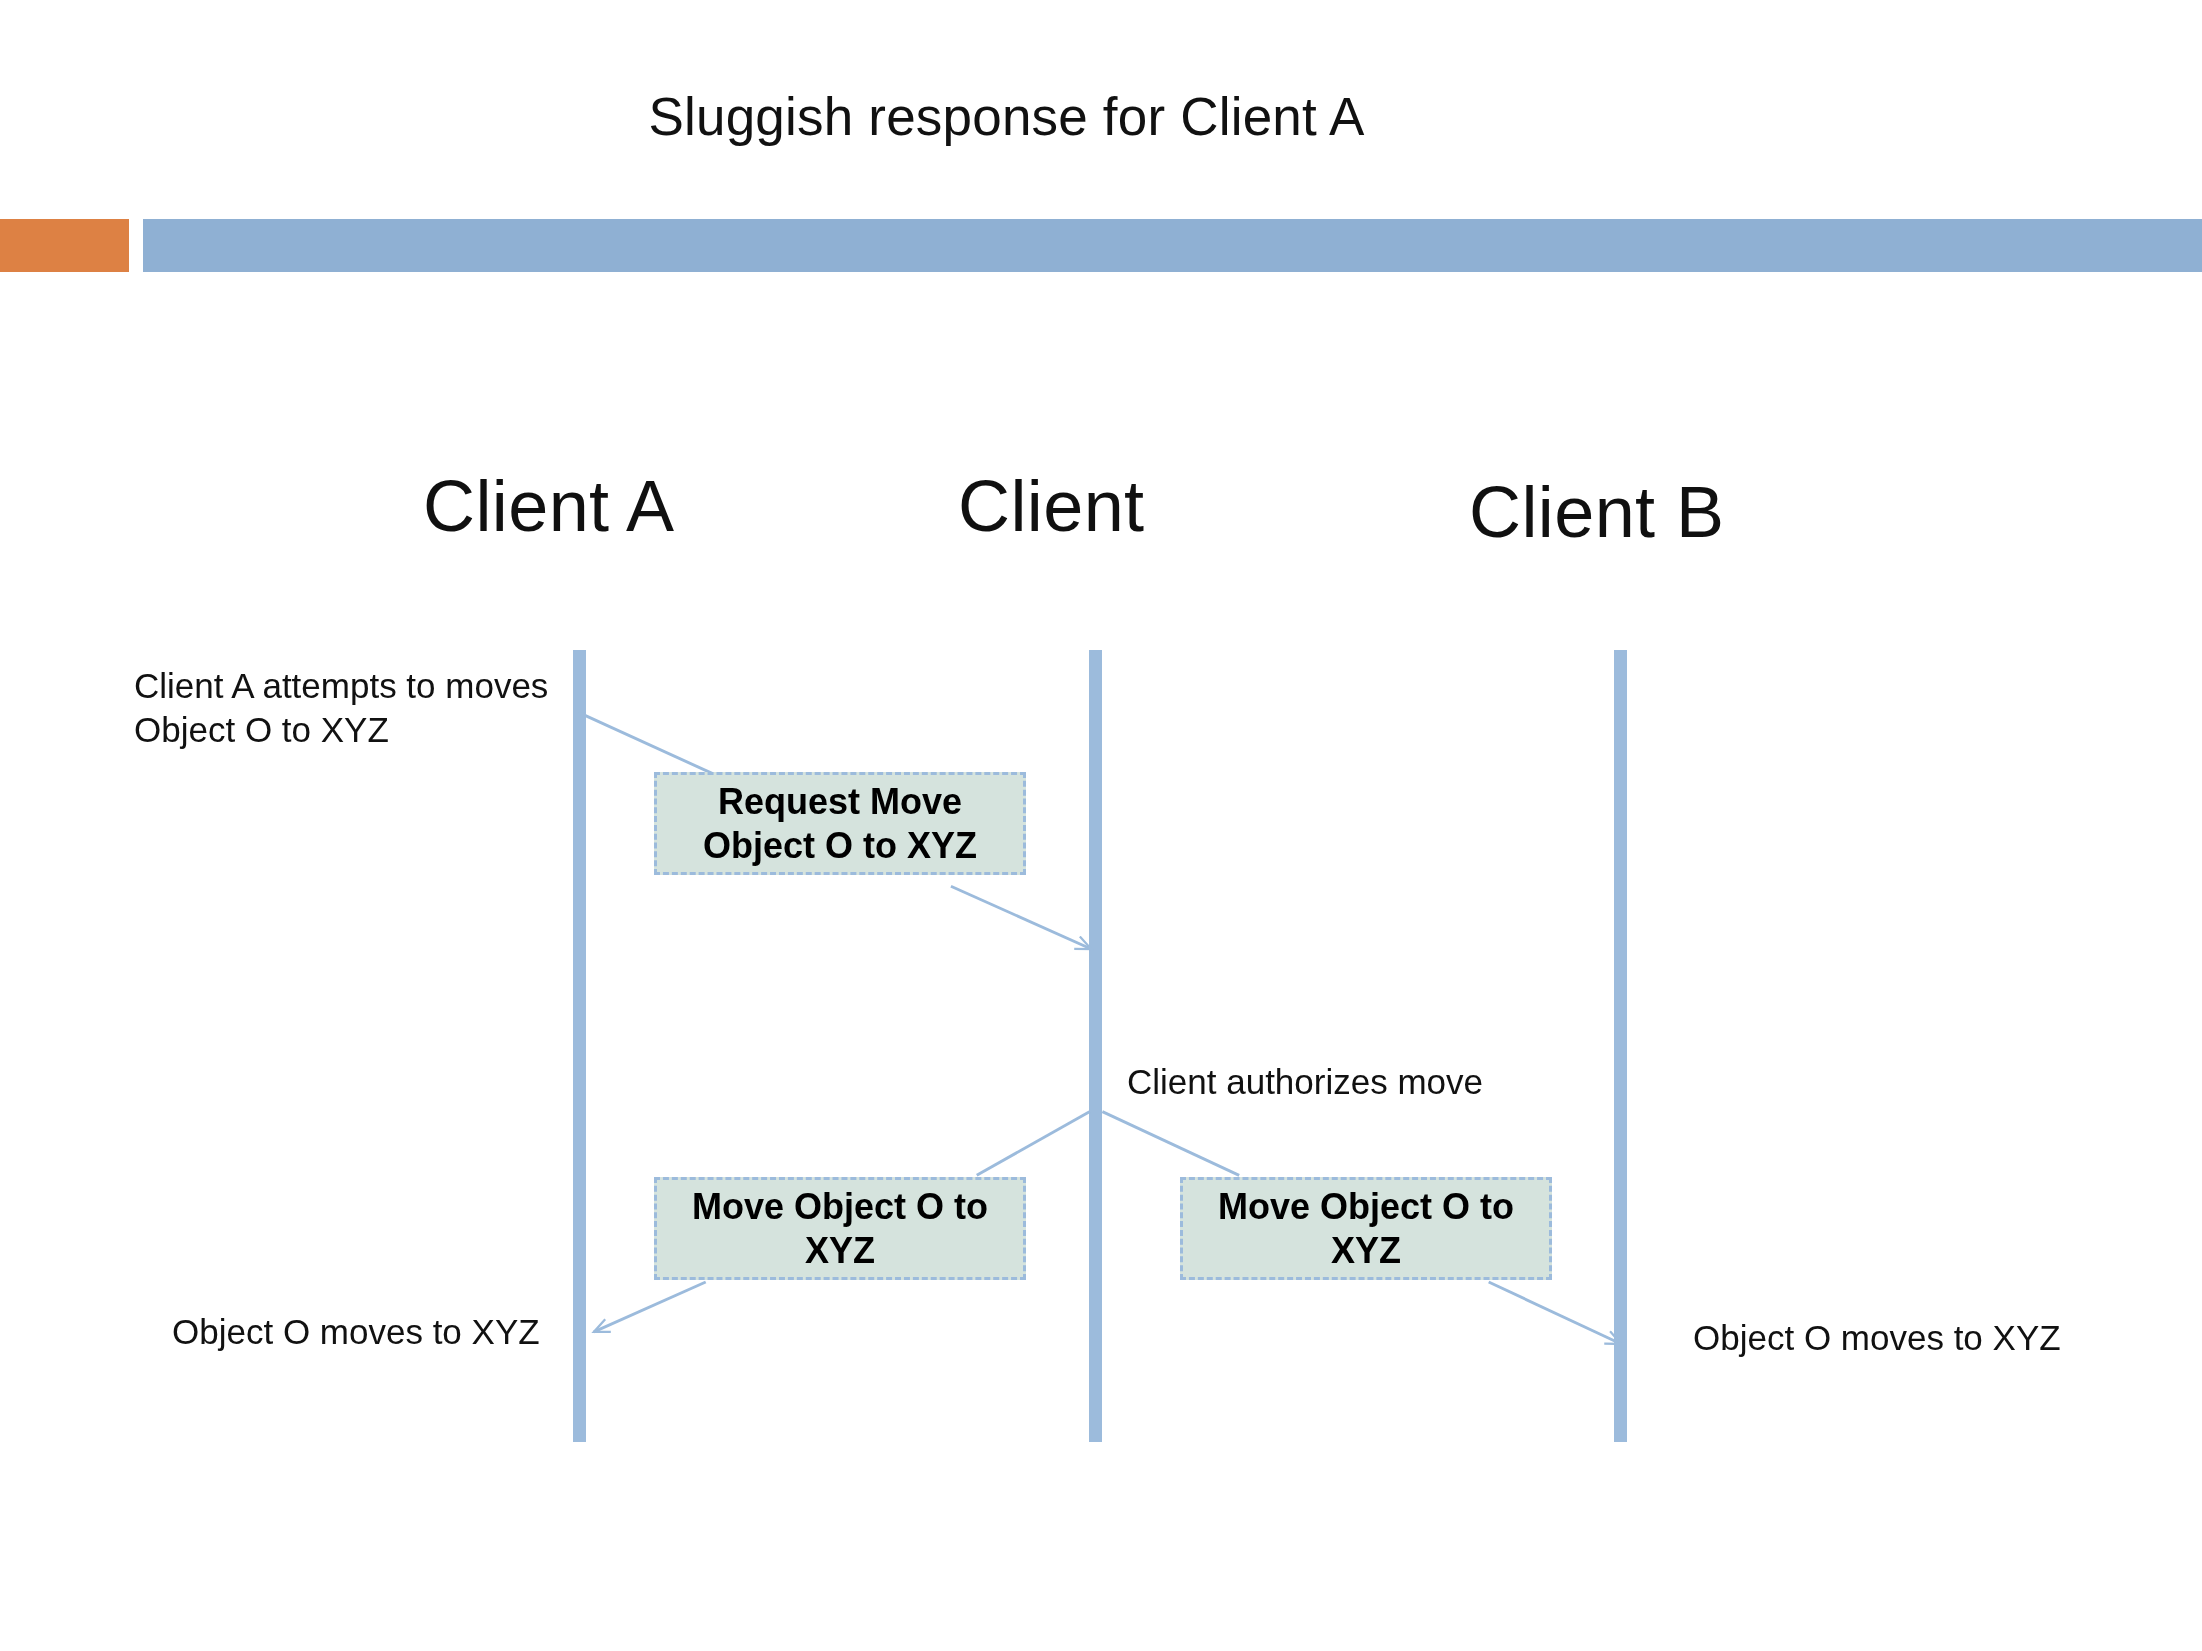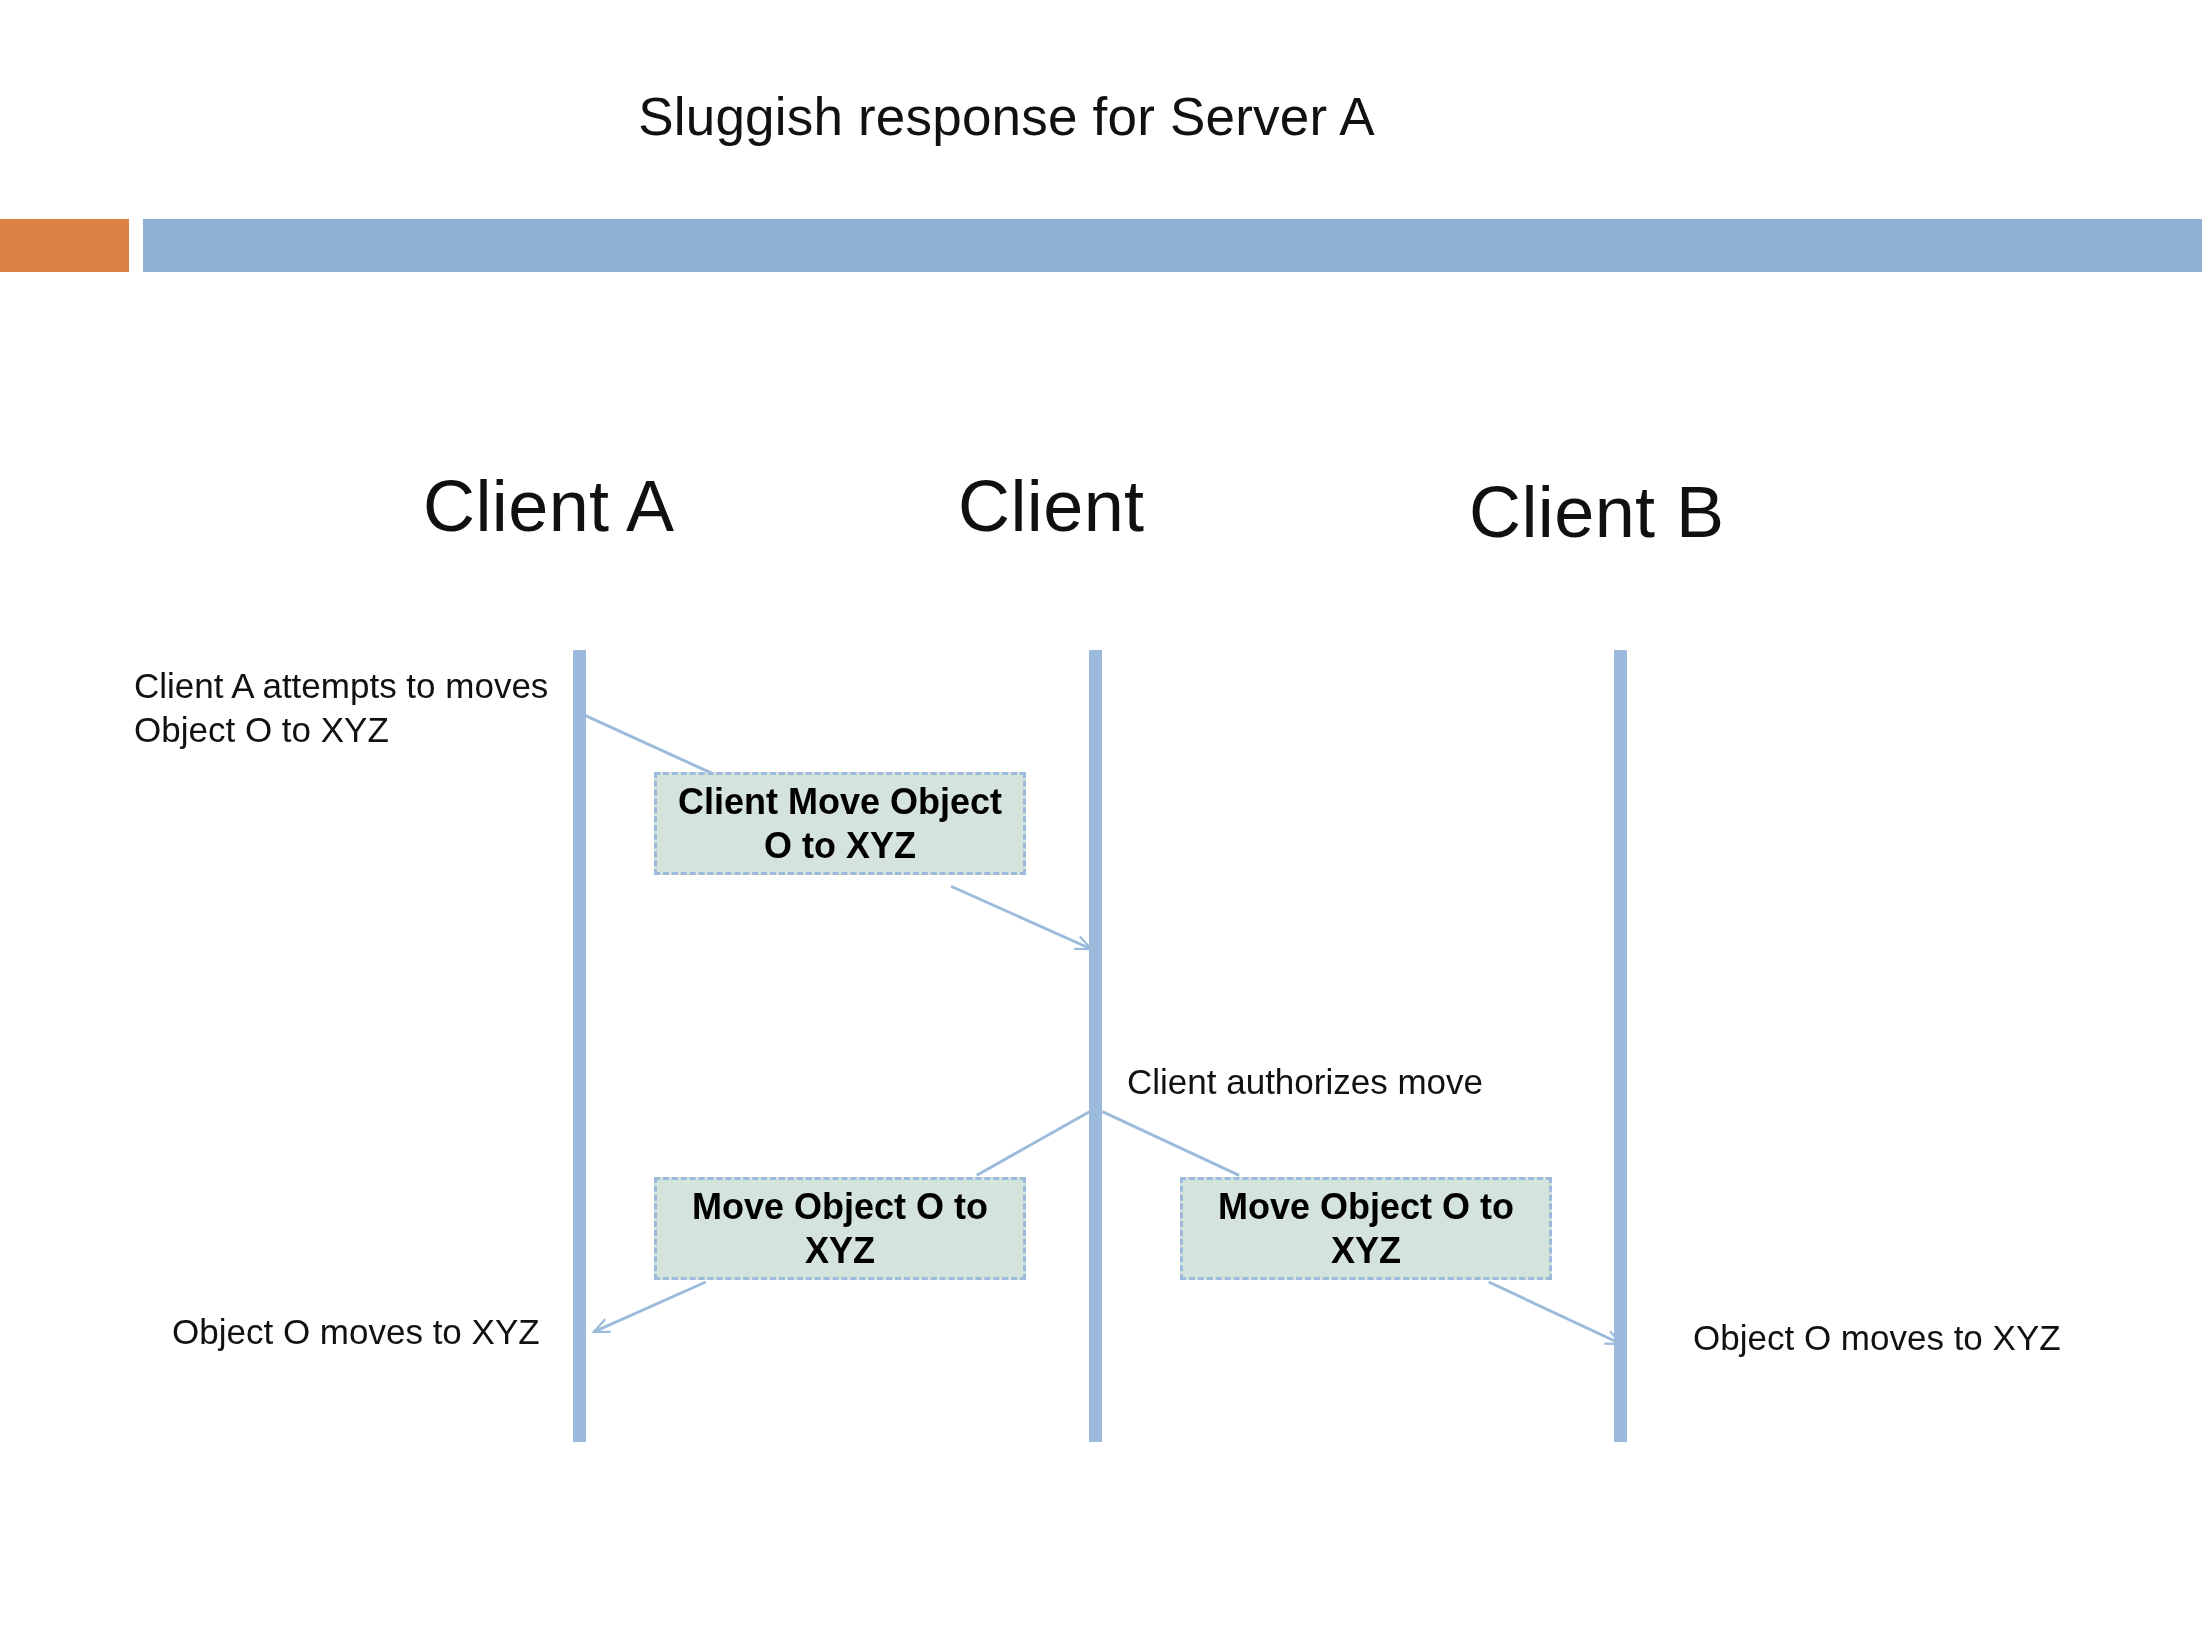--- a/index.html
+++ b/index.html
@@ -114,21 +114,21 @@
     white-space: pre-line;
   }
   #annotation-client-a-attempt { left: 134px;  top: 664px;  width: 447px; }
   #annotation-server-auth      { left: 1127px; top: 1060px; }
   #annotation-object-moves-a   { left: 172px;  top: 1310px; }
   #annotation-object-moves-b   { left: 1693px; top: 1316px; }
 </style>
 </head>
 <body>
 
-<div id="slide-title">Sluggish response for Server A</div>
+<div id="slide-title">Sluggish response for Client A</div>
 
 <div id="accent-bar-orange"></div>
 <div id="accent-bar-blue"></div>
 
 <div class="lane-header" id="lane-header-client-a">Client A</div>
 <div class="lane-header" id="lane-header-server">Client</div>
 <div class="lane-header" id="lane-header-client-b">Client B</div>
 
 <div class="lifeline" id="lifeline-client-a"></div>
 <div class="lifeline" id="lifeline-server"></div>
@@ -150,21 +150,21 @@
     <line x1="1266" y1="1292" x2="1135" y2="1366" stroke="#9cbbdc" stroke-width="3.4" fill="none"></line>
     <line x1="820" y1="1490" x2="690" y2="1548" stroke="#9cbbdc" stroke-width="3.4" fill="none" marker-end="url(#open-arrow)"></line>
   </g>
 
   <g>
     <line x1="1281" y1="1292" x2="1440" y2="1366" stroke="#9cbbdc" stroke-width="3.4" fill="none"></line>
     <line x1="1730" y1="1490" x2="1884" y2="1562" stroke="#9cbbdc" stroke-width="3.4" fill="none" marker-end="url(#open-arrow)"></line>
   </g>
 </svg>
 
-<div class="message-box" id="message-box-request">Client Move
+<div class="message-box" id="message-box-request">Request Move
 Object O to XYZ</div>
 <div class="message-box" id="message-box-move-a">Move Object O to
 XYZ</div>
 <div class="message-box" id="message-box-move-b">Move Object O to
 XYZ</div>
 
 <div class="annotation" id="annotation-client-a-attempt">Client A attempts to moves
 Object O to XYZ</div>
 <div class="annotation" id="annotation-server-auth">Client authorizes move</div>
 <div class="annotation" id="annotation-object-moves-a">Object O moves to XYZ</div>

